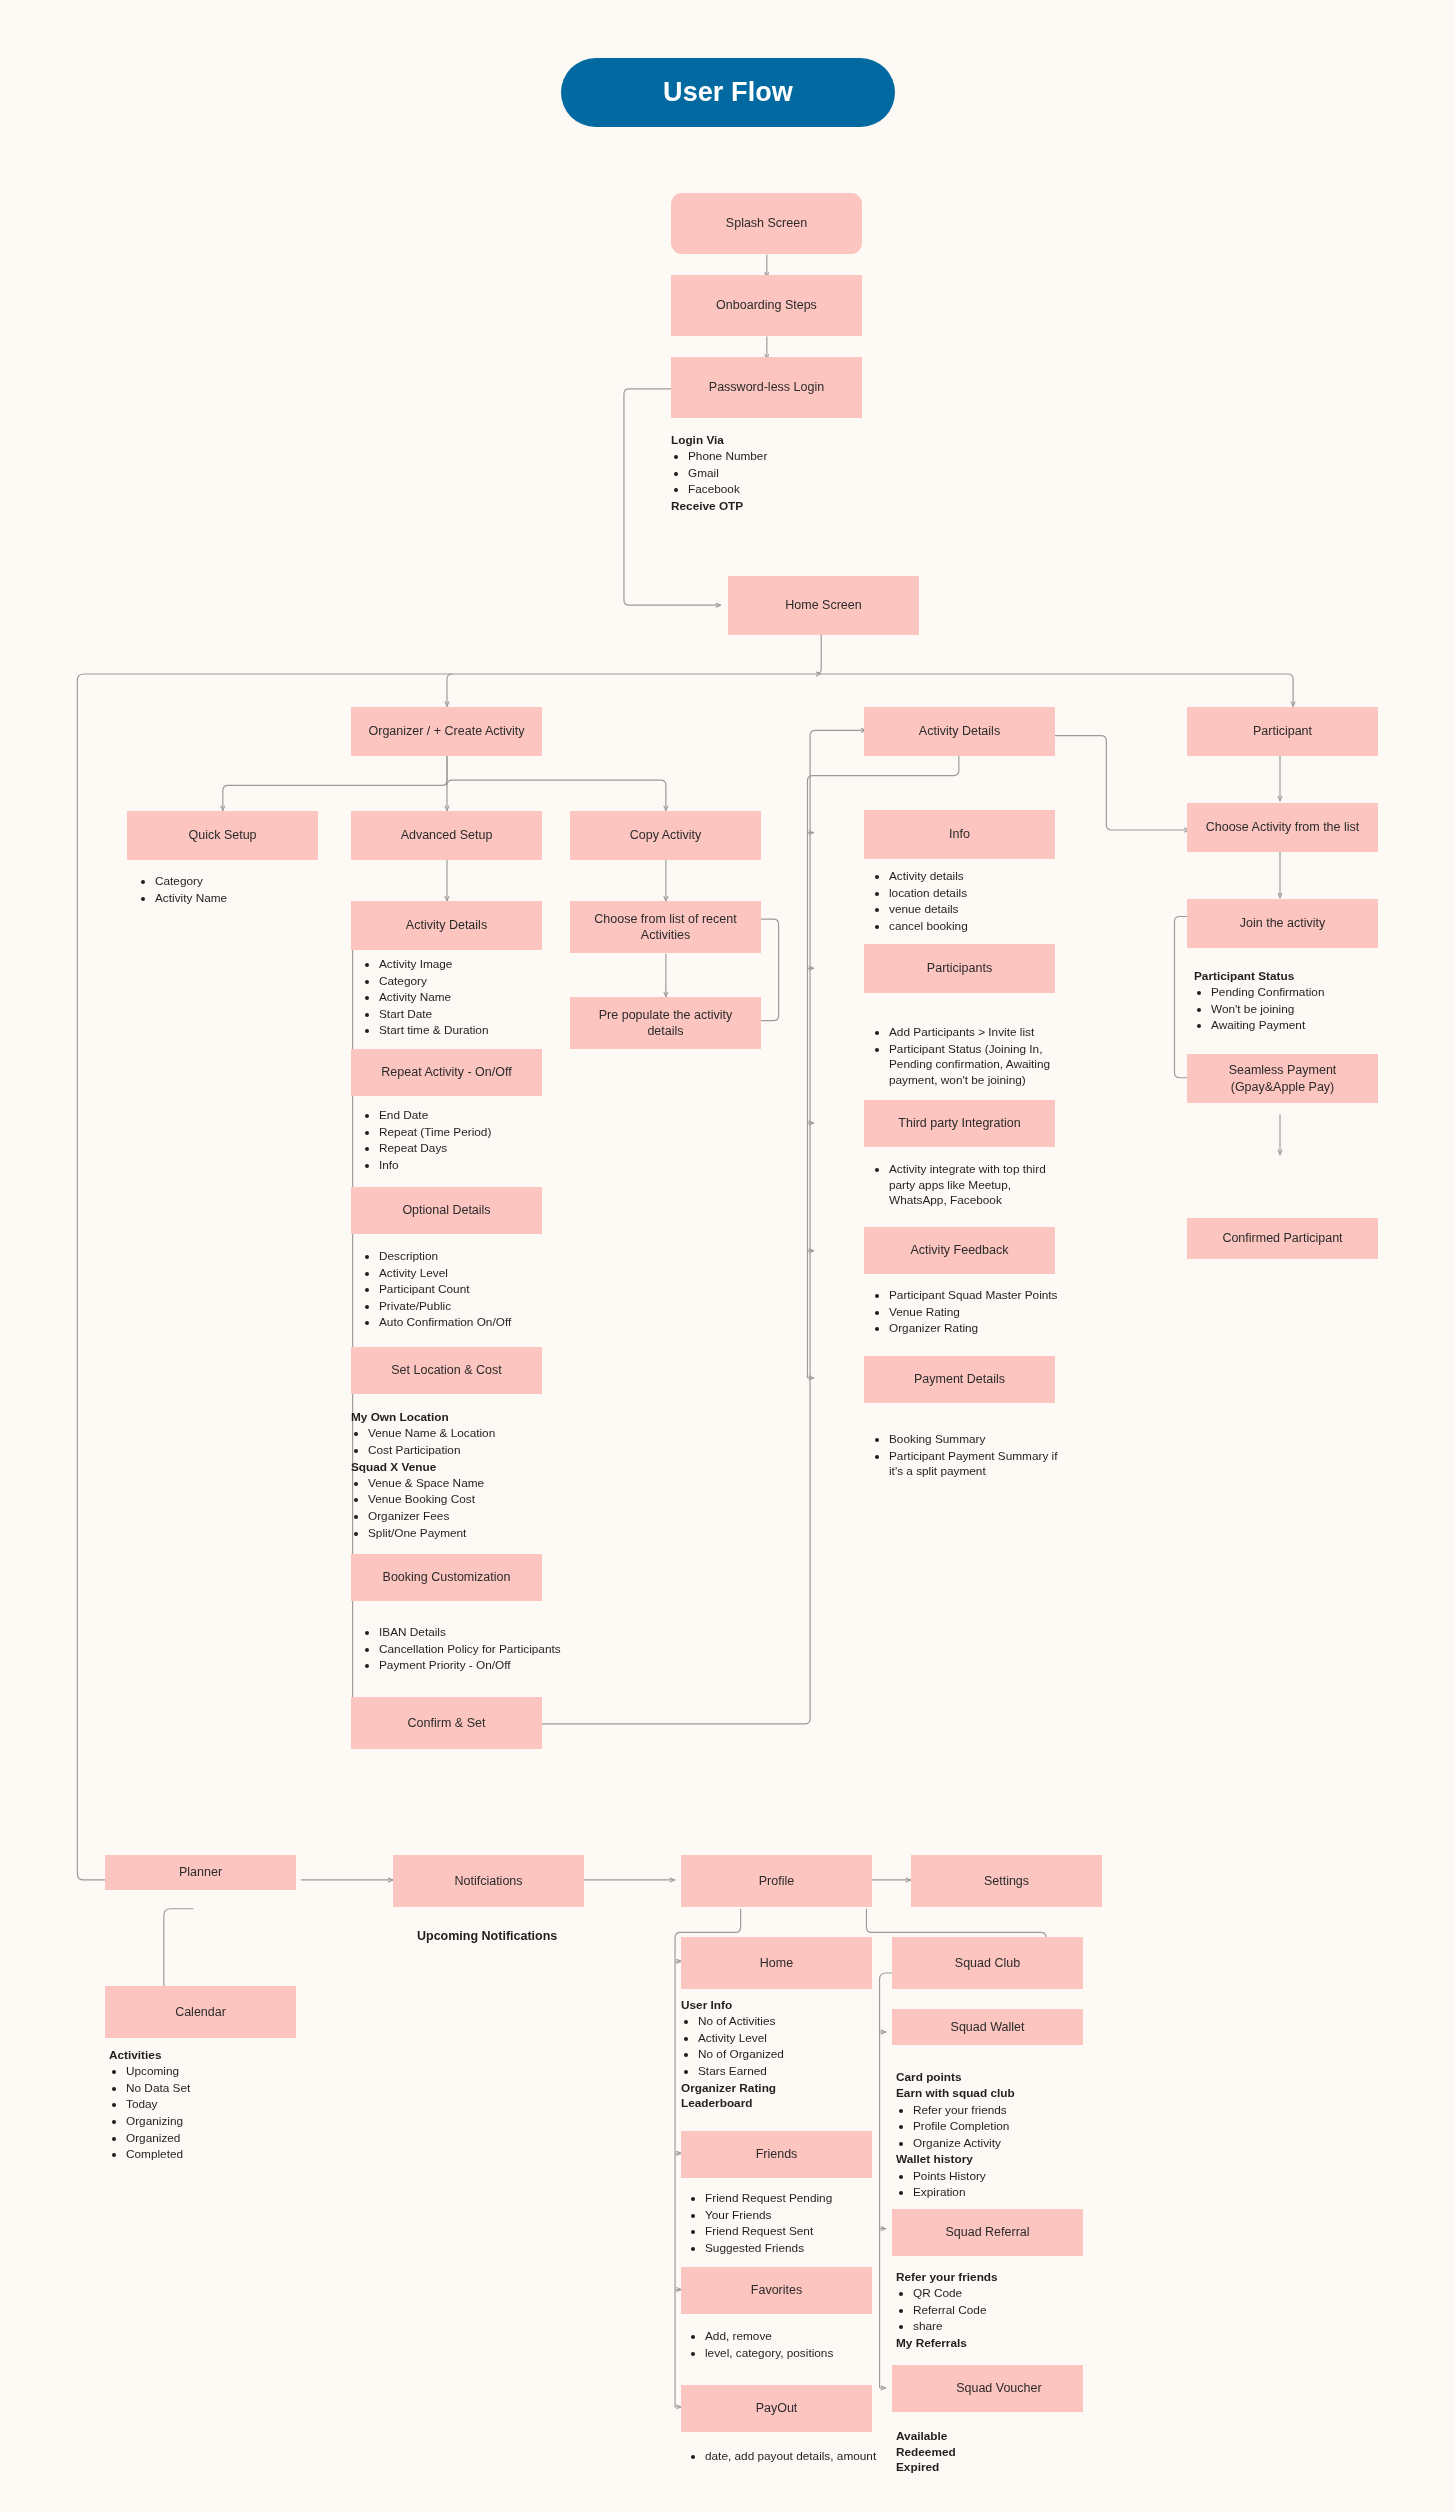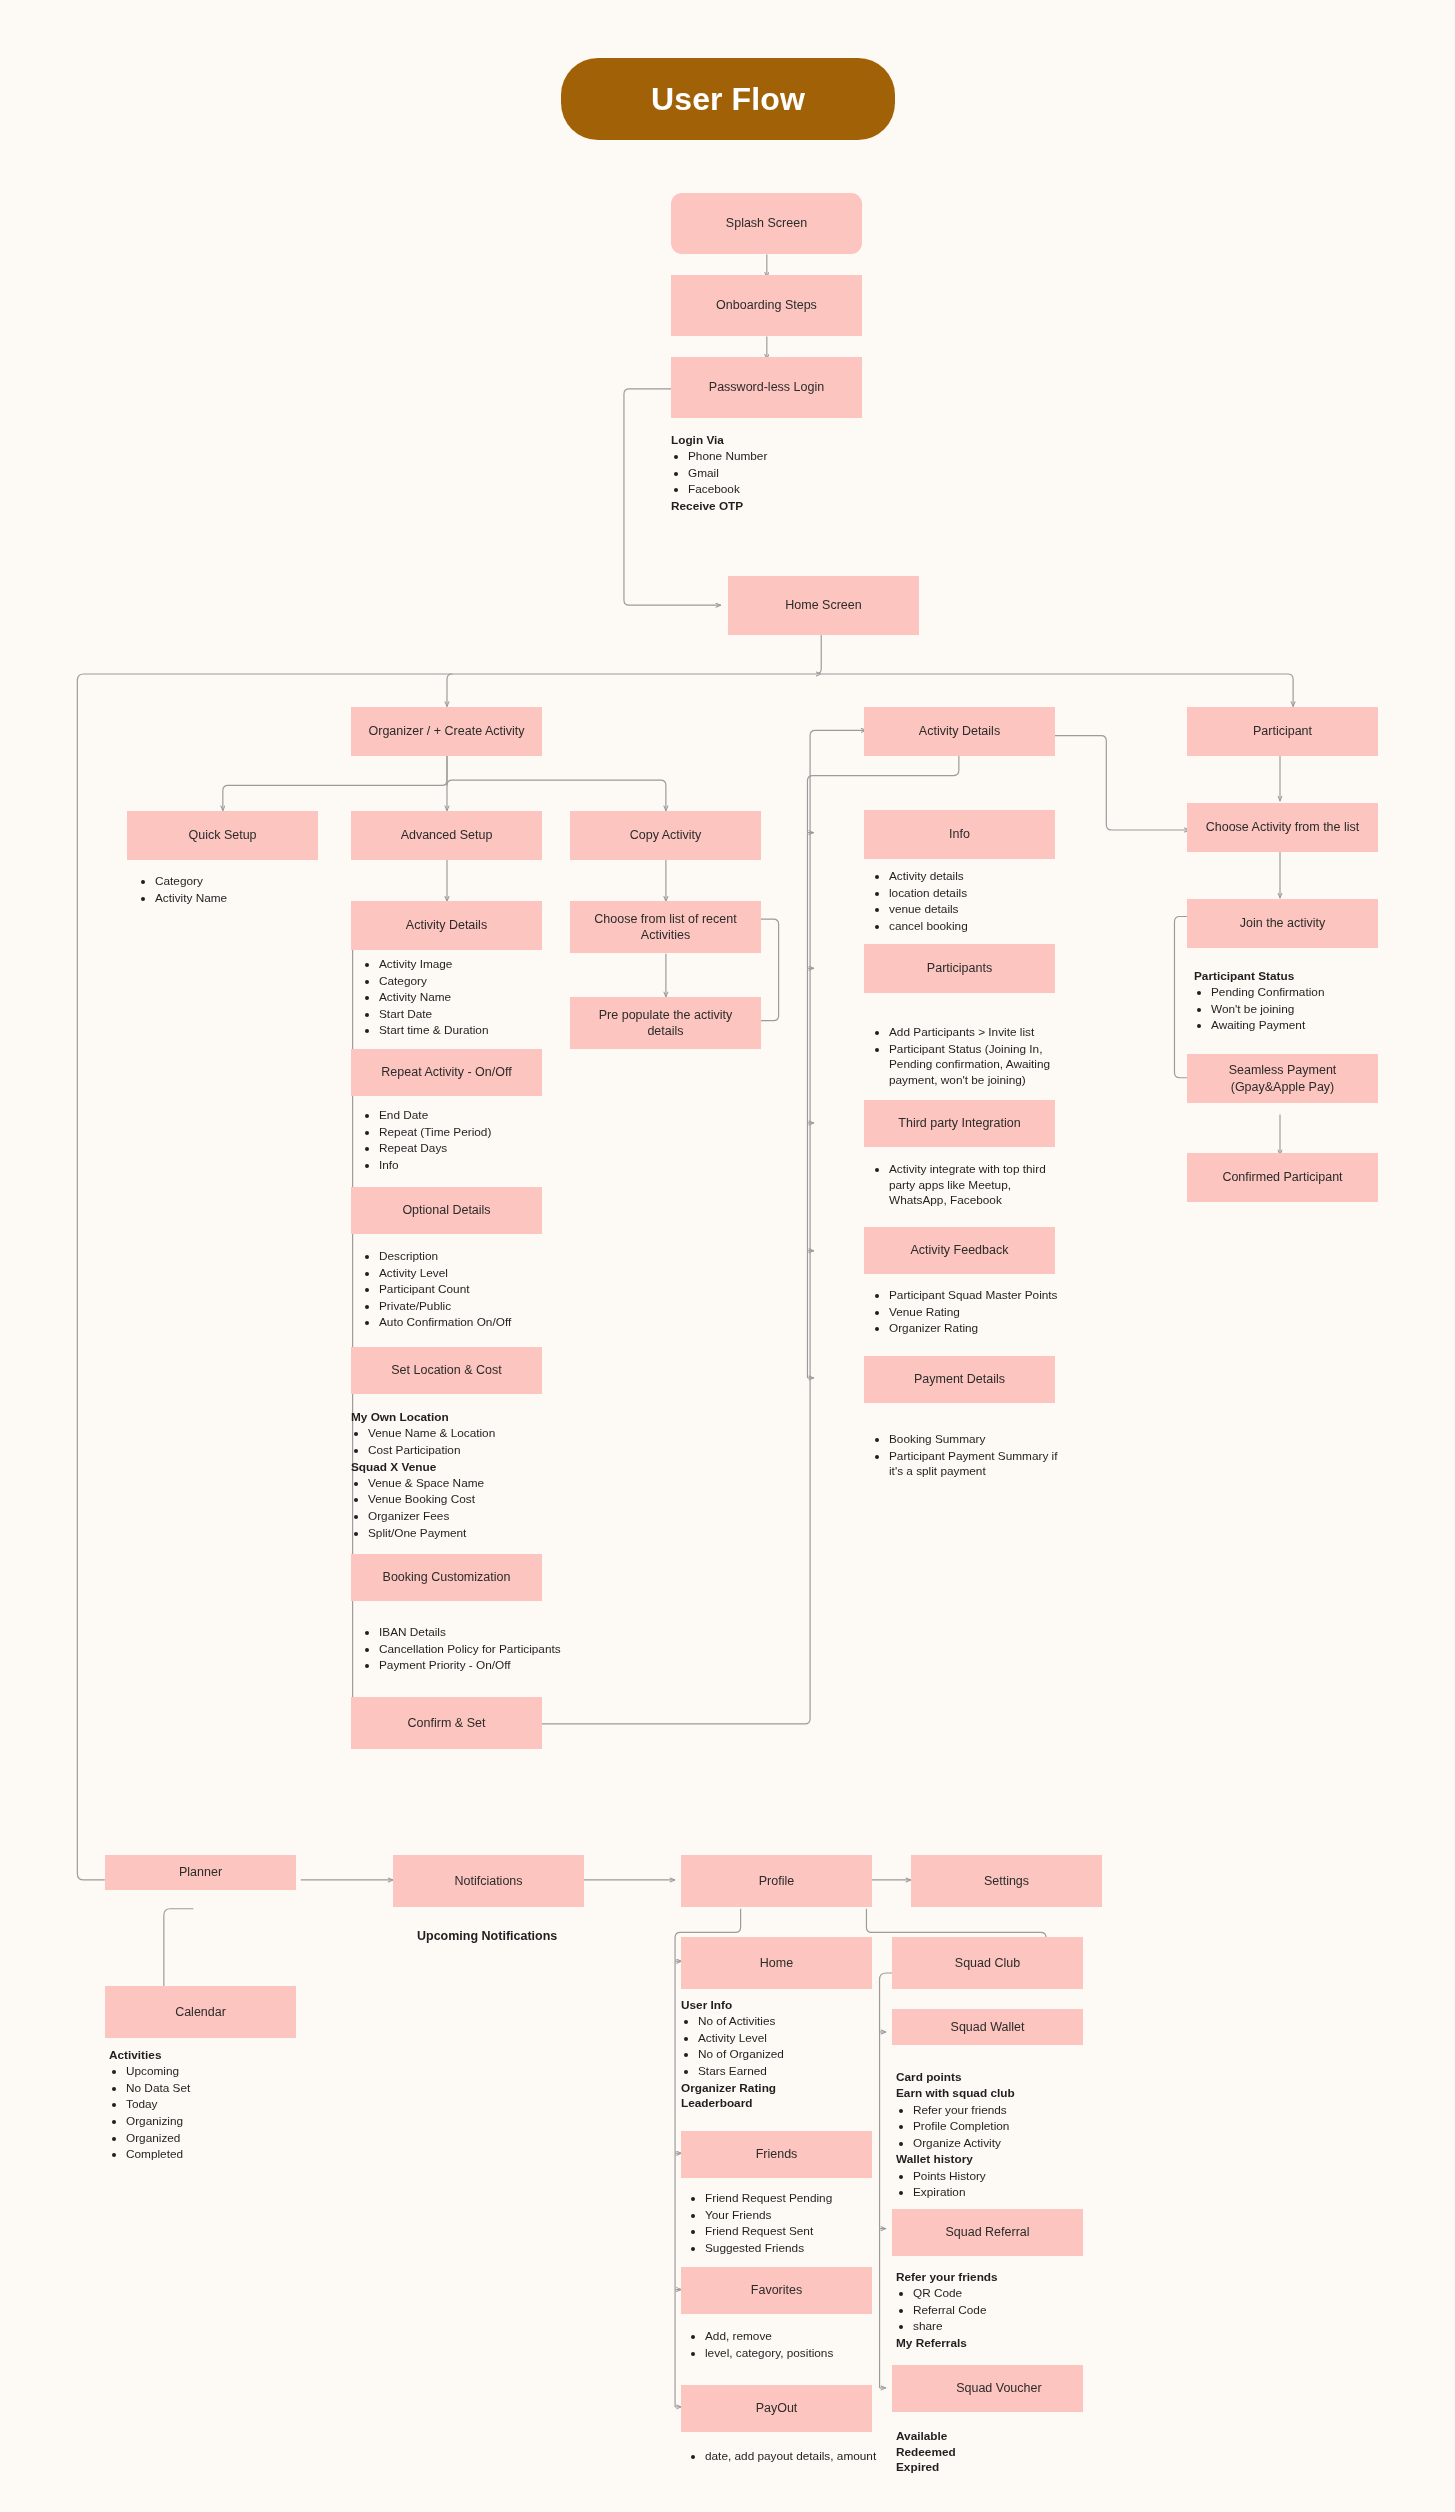--- a/index.html
+++ b/index.html
@@ -20,28 +20,28 @@
     left: 0; top: 0;
     width: 1455px;
     height: 2512px;
     pointer-events: none;
   }
   .title-pill {
     position: absolute;
     left: 561px;
     top: 58px;
     width: 334px;
-    height: 82px;
-    background: #a16207;
+    height: 69px;
+    background: #0369a1;
     border-radius: 37px;
     display: flex;
     align-items: center;
     justify-content: center;
     color: #FFFFFF;
-    font-size: 32px;
+    font-size: 27px;
     font-weight: 700;
     letter-spacing: 0.1px;
   }
   .node {
     position: absolute;
     background: #FCC5BF;
     display: flex;
     align-items: center;
     justify-content: center;
     text-align: center;
@@ -333,21 +333,21 @@
   <div class="node" style="left:1187px; top:899px; width:191px; height:49px;">Join the activity</div>
   <div class="notes" style="left:1194px; top:969px; width:197px;">
     <div class="hd">Participant Status</div>
     <ul>
       <li>Pending Confirmation</li>
       <li>Won't be joining</li>
       <li>Awaiting Payment</li>
     </ul>
   </div>
   <div class="node" style="left:1187px; top:1054px; width:191px; height:49px;">Seamless Payment (Gpay&amp;Apple Pay)</div>
-  <div class="node" style="left:1187px; top:1153px; width:191px; height:49px;">Confirmed Participant</div>
+  <div class="node" style="left:1187px; top:1218px; width:191px; height:41px;">Confirmed Participant</div>
 
   <div class="node" style="left:105px; top:1855px; width:191px; height:35px;">Planner</div>
   <div class="node" style="left:393px; top:1855px; width:191px; height:52px;">Notifciations</div>
   <div class="node" style="left:681px; top:1855px; width:191px; height:52px;">Profile</div>
   <div class="node" style="left:911px; top:1855px; width:191px; height:52px;">Settings</div>
 
   <div class="lbl-bold" style="left:417px; top:1929px;">Upcoming Notifications</div>
 
   <div class="node" style="left:105px; top:1986px; width:191px; height:52px;">Calendar</div>
   <div class="notes" style="left:109px; top:2048px; width:197px;">

